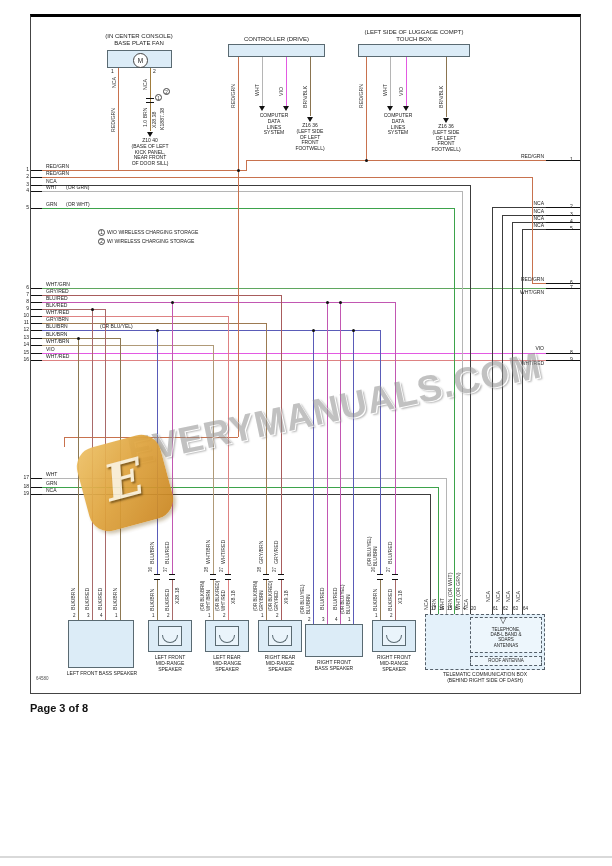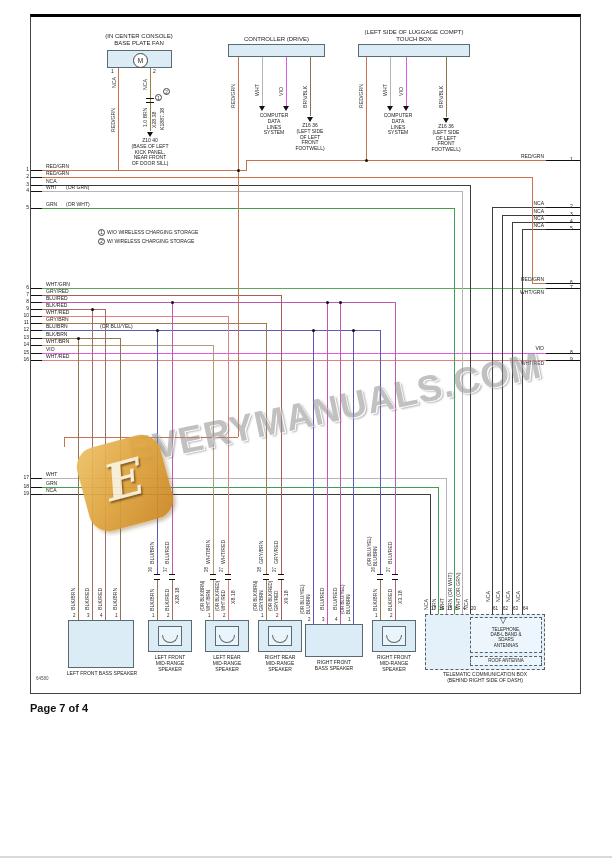--- a/index.html
+++ b/index.html
@@ -480,15 +480,15 @@
   <span class="t t45" style="left:503px;top:606px">62</span>
   <span class="t t45" style="left:513px;top:606px">63</span>
   <span class="t t45" style="left:523px;top:606px">64</span>
 
   <div class="wm">EVERYMANUALS.COM</div>
   <div class="logo">
     <div class="logo-e">E</div>
   </div>
 
   <span class="t t45" style="left:36px;top:676px;color:#555">64580</span>
-  <div class="footer">Page 7 of 4</div>
+  <div class="footer">Page 3 of 8</div>
   <div class="edge"></div>
 </div>
 
 </body></html>

